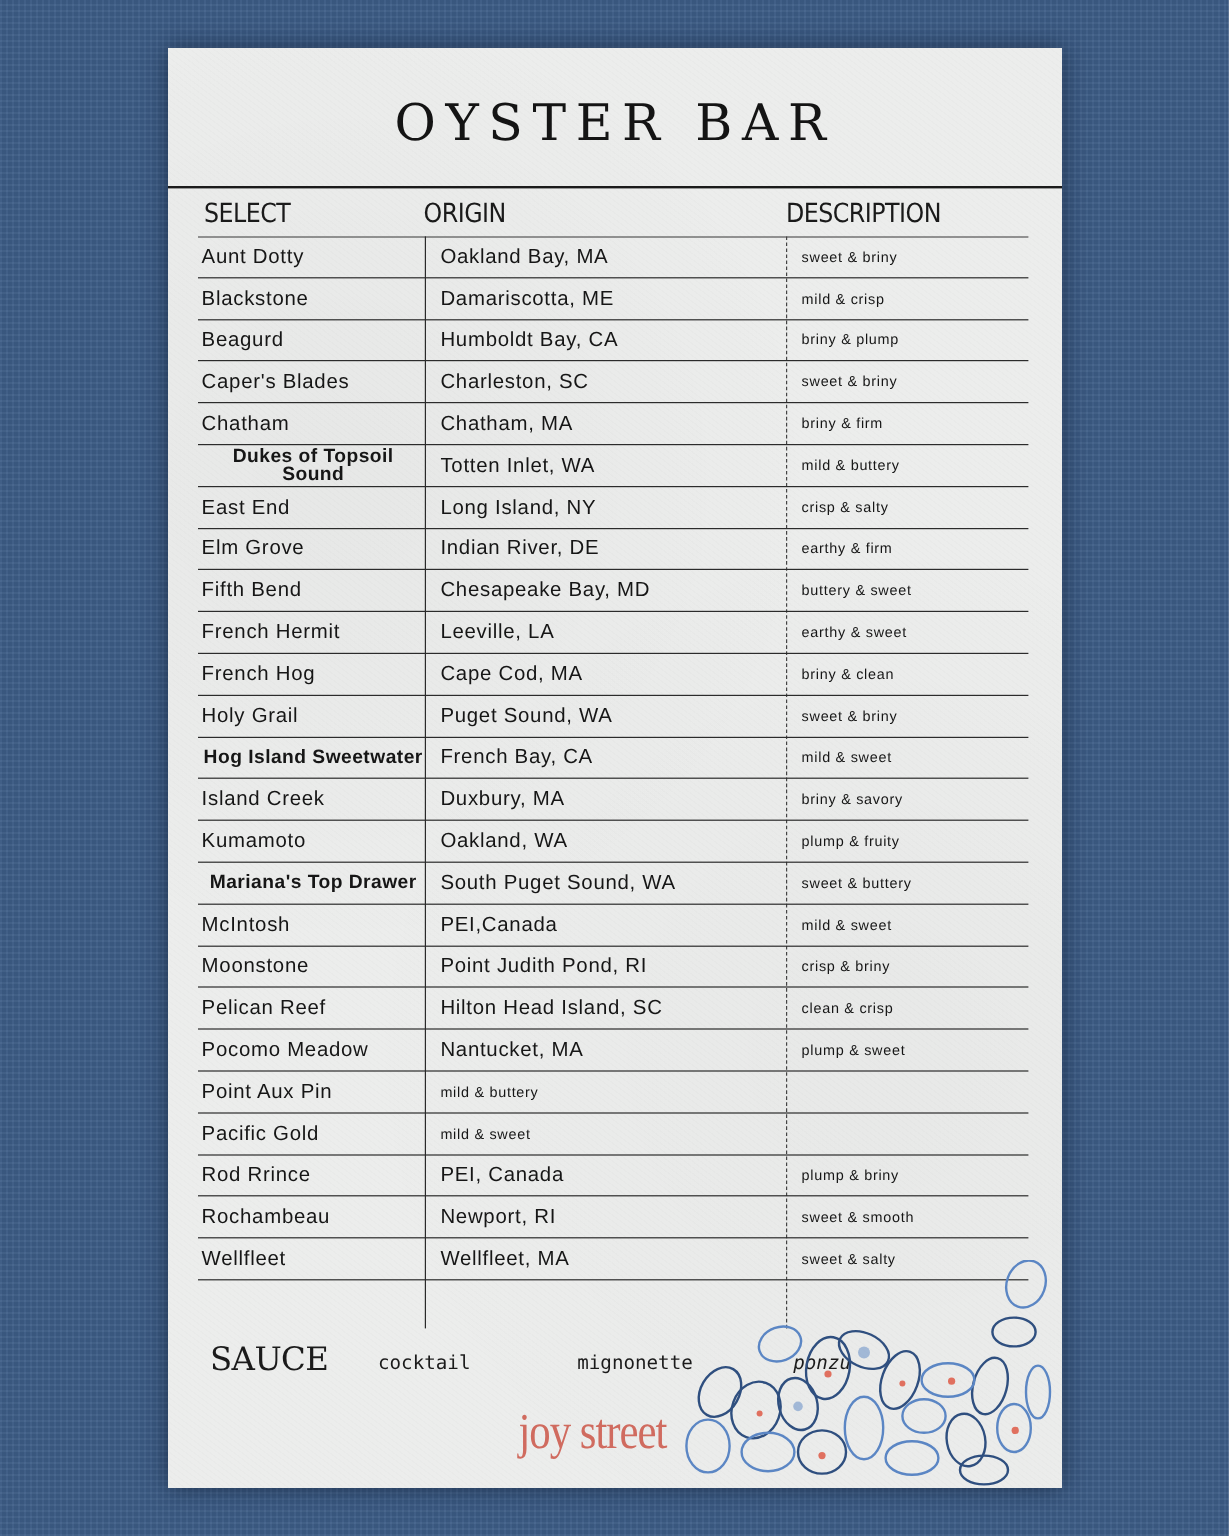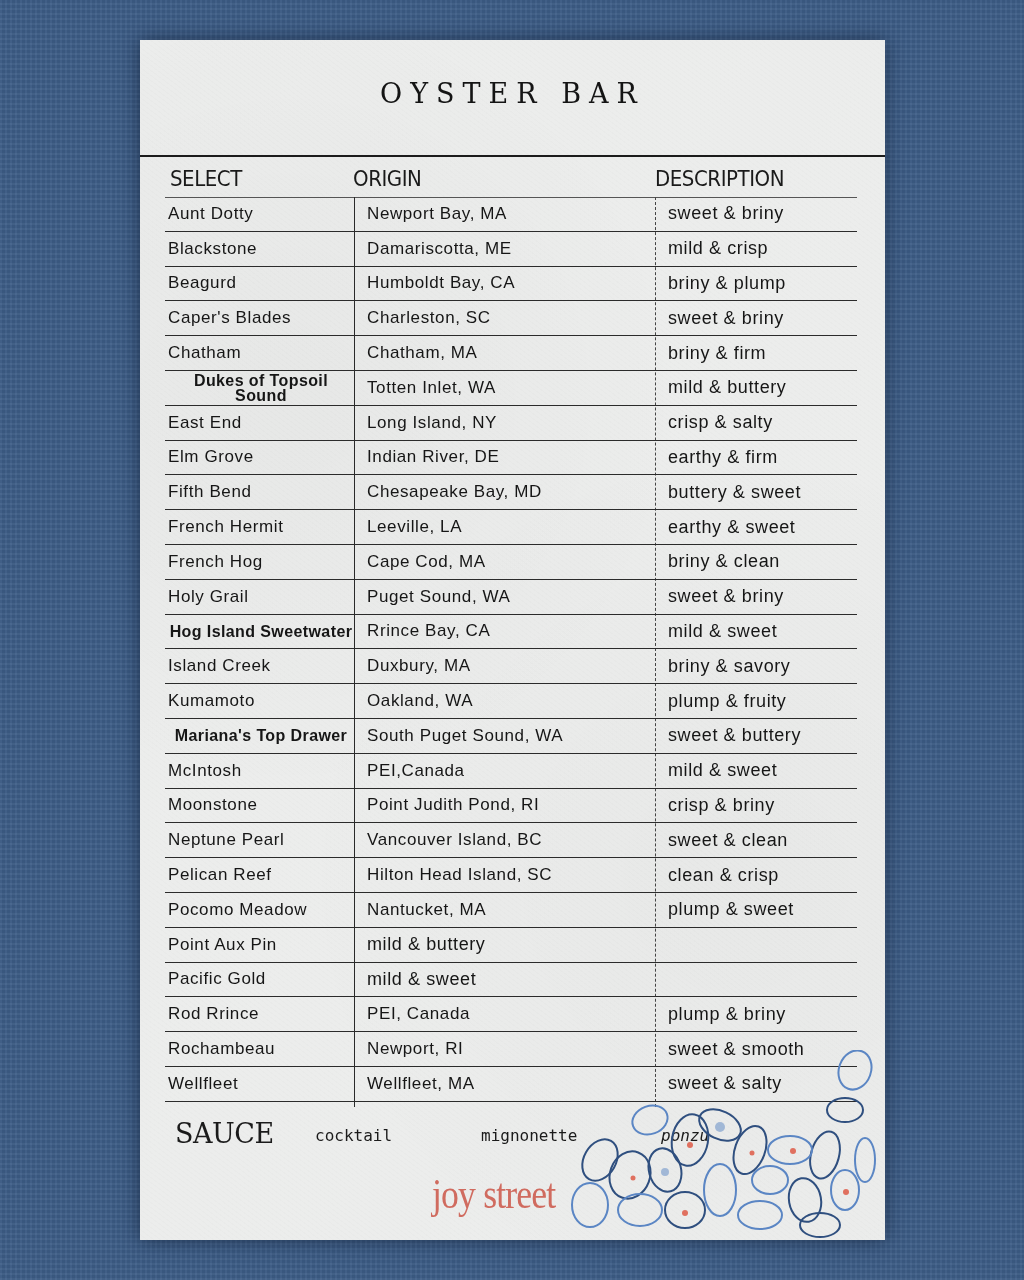--- a/index.html
+++ b/index.html
@@ -30,21 +30,21 @@
         repeating-linear-gradient(37deg, rgba(0,0,0,0.012) 0px, rgba(0,0,0,0.012) 1px, transparent 1px, transparent 4px);
       box-shadow: 0 0 18px rgba(10,20,40,0.55);
     }
     .title {
       position: absolute;
       top: 38px;
       left: 0;
       width: 100%;
       text-align: center;
       font-family: "DejaVu Serif", "Liberation Serif", serif;
-      font-size: 27px;
+      font-size: 42px;
       letter-spacing: 8px;
       color: #141414;
       font-weight: normal;
     }
     .title-rule {
       position: absolute;
       top: 115px;
       left: 0;
       width: 745px;
       height: 2px;
@@ -118,21 +118,21 @@
       padding-left: 13px;
       box-sizing: border-box;
       font-size: 17px;
       letter-spacing: 0.6px;
       white-space: nowrap;
     }
     .row .c-desc {
       width: 202px;
       padding-left: 13px;
       box-sizing: border-box;
-      font-size: 18px;
+      font-size: 12px;
       letter-spacing: 0.6px;
       white-space: nowrap;
     }
     .sauce-row {
       position: absolute;
       top: 1078px;
       left: 35px;
       width: 600px;
       height: 40px;
     }
@@ -186,21 +186,21 @@
   <div class="col-header h-origin">ORIGIN</div>
   <div class="col-header h-desc">DESCRIPTION</div>
 
   <div class="table">
     <div class="header-rule"></div>
     <div class="vline v1"></div>
     <div class="vline v2"></div>
     <div id="rows">
         <div class="row">
           <div class="c-name">Aunt Dotty</div>
-          <div class="c-origin">Newport Bay, MA</div>
+          <div class="c-origin">Oakland Bay, MA</div>
           <div class="c-desc">sweet &amp; briny</div>
         </div>
         <div class="row">
           <div class="c-name">Blackstone</div>
           <div class="c-origin">Damariscotta, ME</div>
           <div class="c-desc">mild &amp; crisp</div>
         </div>
         <div class="row">
           <div class="c-name">Beagurd</div>
           <div class="c-origin">Humboldt Bay, CA</div>
@@ -246,21 +246,21 @@
           <div class="c-origin">Cape Cod, MA</div>
           <div class="c-desc">briny &amp; clean</div>
         </div>
         <div class="row">
           <div class="c-name">Holy Grail</div>
           <div class="c-origin">Puget Sound, WA</div>
           <div class="c-desc">sweet &amp; briny</div>
         </div>
         <div class="row">
           <div class="c-name small">Hog Island Sweetwater</div>
-          <div class="c-origin">Rrince Bay, CA</div>
+          <div class="c-origin">French Bay, CA</div>
           <div class="c-desc">mild &amp; sweet</div>
         </div>
         <div class="row">
           <div class="c-name">Island Creek</div>
           <div class="c-origin">Duxbury, MA</div>
           <div class="c-desc">briny &amp; savory</div>
         </div>
         <div class="row">
           <div class="c-name">Kumamoto</div>
           <div class="c-origin">Oakland, WA</div>
@@ -273,25 +273,20 @@
         </div>
         <div class="row">
           <div class="c-name">McIntosh</div>
           <div class="c-origin">PEI,Canada</div>
           <div class="c-desc">mild &amp; sweet</div>
         </div>
         <div class="row">
           <div class="c-name">Moonstone</div>
           <div class="c-origin">Point Judith Pond, RI</div>
           <div class="c-desc">crisp &amp; briny</div>
-        </div>
-        <div class="row">
-          <div class="c-name">Neptune Pearl</div>
-          <div class="c-origin">Vancouver Island, BC</div>
-          <div class="c-desc">sweet &amp; clean</div>
         </div>
         <div class="row">
           <div class="c-name">Pelican Reef</div>
           <div class="c-origin">Hilton Head Island, SC</div>
           <div class="c-desc">clean &amp; crisp</div>
         </div>
         <div class="row">
           <div class="c-name">Pocomo Meadow</div>
           <div class="c-origin">Nantucket, MA</div>
           <div class="c-desc">plump &amp; sweet</div>

